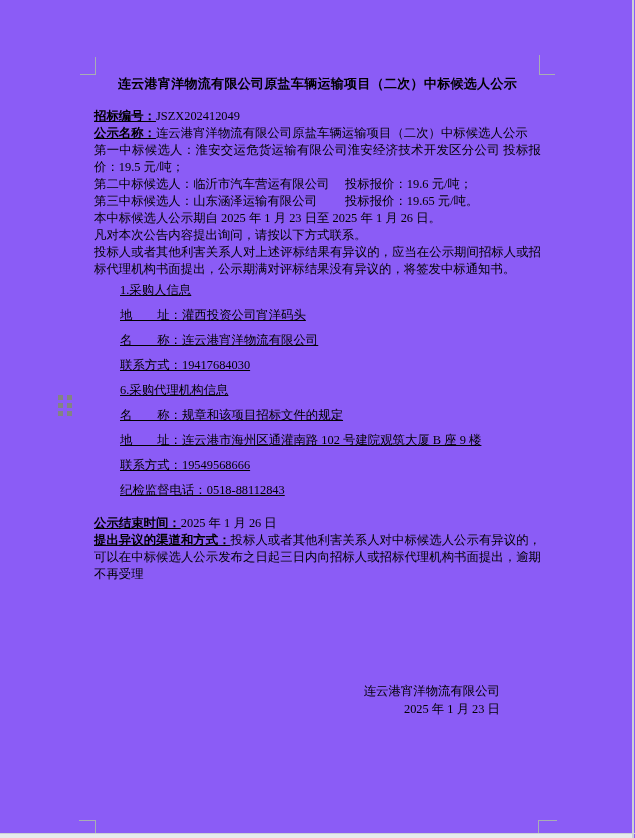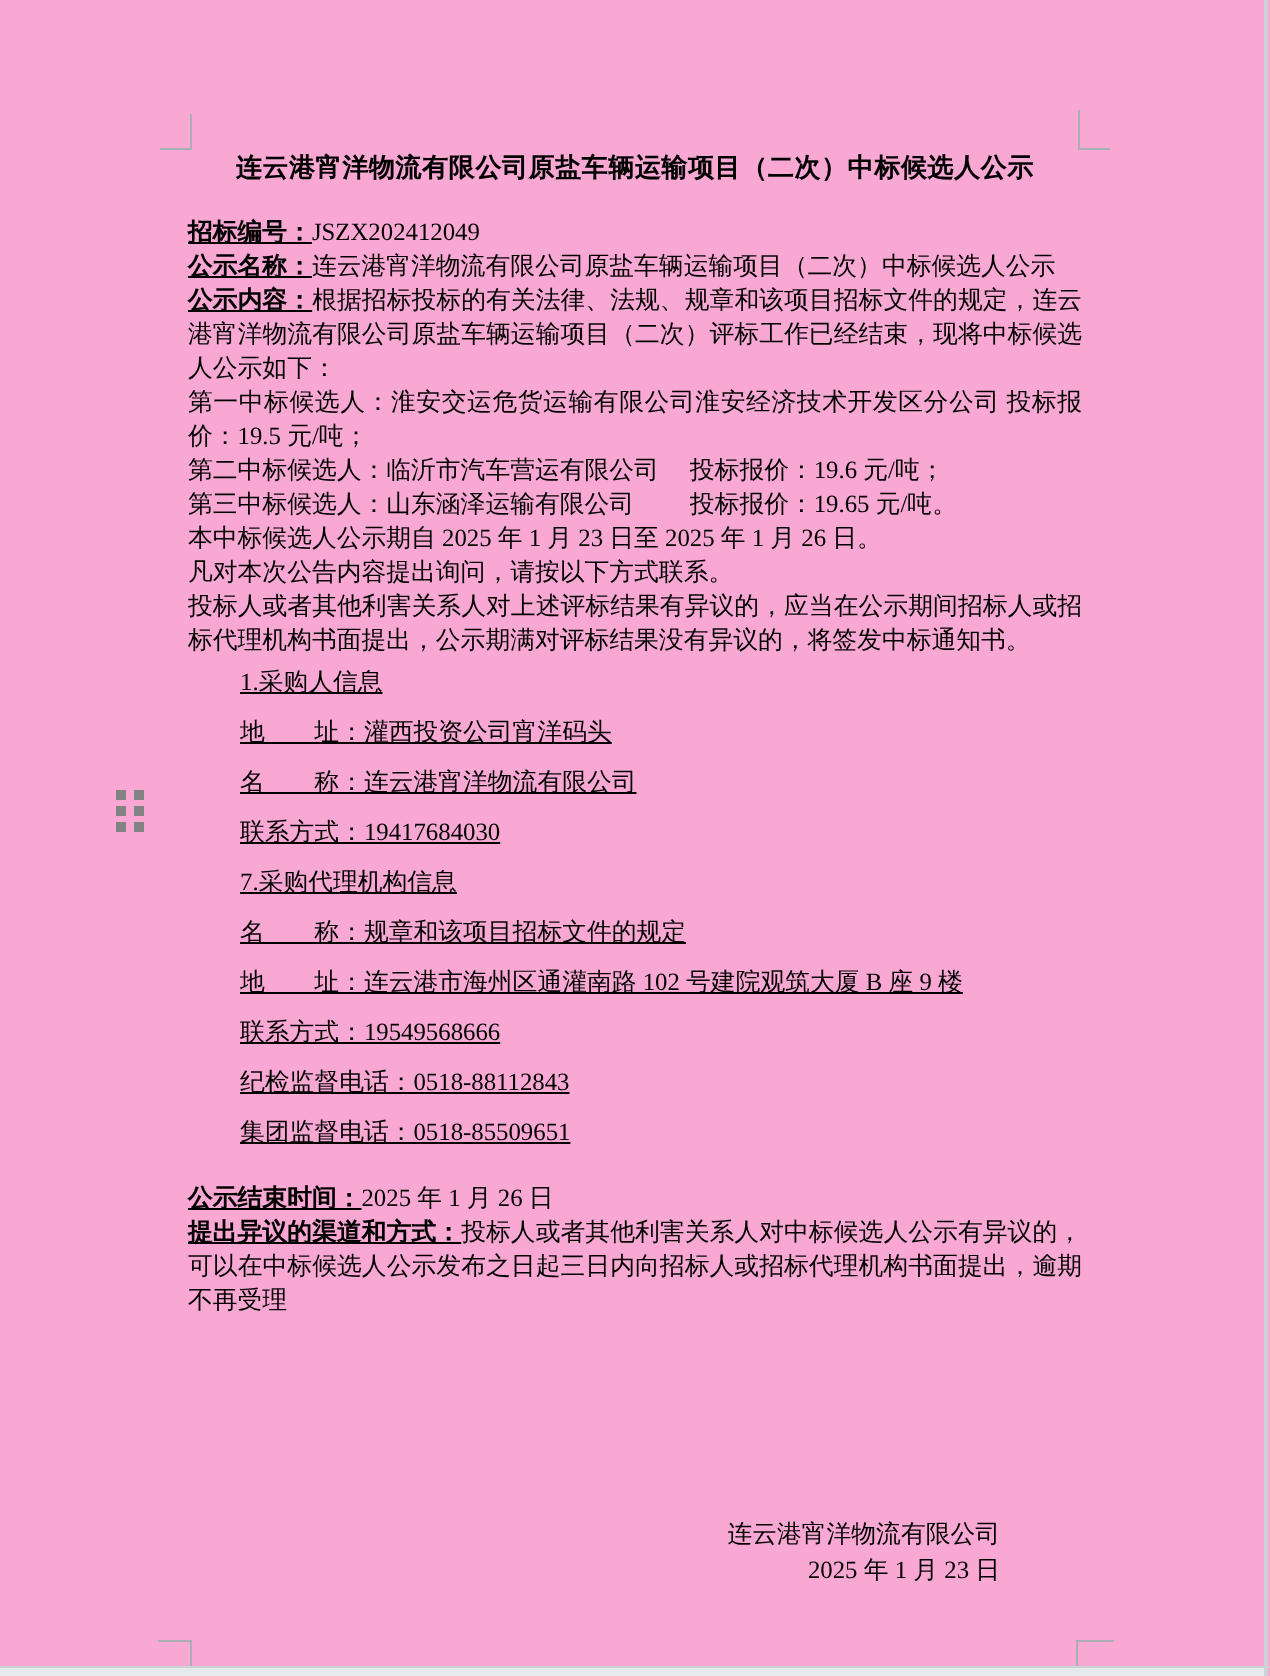--- a/index.html
+++ b/index.html
@@ -9,21 +9,21 @@
     height: 838px;
     background: #ffffff;
     font-family: "Liberation Serif", serif;
     color: var(--text, #000);
     overflow: hidden;
   }
   .page {
     position: relative;
     width: 635px;
     height: 838px;
-    background: #f9a8d4;
+    background: #8b5cf6;
   }
   
   .crop { position: absolute; }
   .crop.tl { left: 80px;  top: 57px;  width: 15px; height: 17px;
              border-right: 1px solid var(--crop-mark); border-bottom: 1px solid var(--crop-mark); }
   .crop.tr { left: 539px; top: 55px;  width: 15px; height: 19px;
              border-left: 1px solid var(--crop-mark);  border-bottom: 1px solid var(--crop-mark); }
   .crop.bl { left: 79px;  top: 820px; width: 16px; height: 13px;
              border-right: 1px solid var(--crop-mark); border-top: 1px solid var(--crop-mark); }
   .crop.br { left: 538px; top: 820px; width: 18px; height: 13px;
@@ -92,39 +92,37 @@
     <span class="dot"></span>
     <span class="dot"></span>
     <span class="dot"></span>
   </div>
 
   <div class="content">
     <div class="title">连云港宵洋物流有限公司原盐车辆运输项目（二次）中标候选人公示</div>
     <div class="paras" id="paras">
         <p><b class="lbl">招标编号：</b><span>JSZX202412049</span></p>
         <p><b class="lbl">公示名称：</b><span>连云港宵洋物流有限公司原盐车辆运输项目（二次）中标候选人公示</span></p>
-        <p><b class="lbl">公示内容：</b><span>根据招标投标的有关法律、法规、规章和该项目招标文件的规定，连云港宵洋物流有限公司原盐车辆运输项目（二次）评标工作已经结束，现将中标候选人公示如下：</span></p>
         <p><span>第一中标候选人：淮安交运危货运输有限公司淮安经济技术开发区分公司 投标报价：19.5 元/吨；</span></p>
         <p><span>第二中标候选人：临沂市汽车营运有限公司　 投标报价：19.6 元/吨；</span></p>
         <p><span>第三中标候选人：山东涵泽运输有限公司　　 投标报价：19.65 元/吨。</span></p>
         <p><span>本中标候选人公示期自 2025 年 1 月 23 日至 2025 年 1 月 26 日。</span></p>
         <p><span>凡对本次公告内容提出询问，请按以下方式联系。</span></p>
         <p><span>投标人或者其他利害关系人对上述评标结果有异议的，应当在公示期间招标人或招标代理机构书面提出，公示期满对评标结果没有异议的，将签发中标通知书。</span></p>
       </div>
     <div class="contacts" id="contacts">
         <div class="contact-line">1.采购人信息</div>
         <div class="contact-line">地　　址：灌西投资公司宵洋码头</div>
         <div class="contact-line">名　　称：连云港宵洋物流有限公司</div>
         <div class="contact-line">联系方式：19417684030</div>
-        <div class="contact-line">7.采购代理机构信息</div>
+        <div class="contact-line">6.采购代理机构信息</div>
         <div class="contact-line">名　　称：规章和该项目招标文件的规定</div>
         <div class="contact-line">地　　址：连云港市海州区通灌南路 102 号建院观筑大厦 B 座 9 楼</div>
         <div class="contact-line">联系方式：19549568666</div>
         <div class="contact-line">纪检监督电话：0518-88112843</div>
-        <div class="contact-line">集团监督电话：0518-85509651</div>
       </div>
     <div class="closing" id="closing">
         <p><b class="lbl">公示结束时间：</b><span>2025 年 1 月 26 日</span></p>
         <p><b class="lbl">提出异议的渠道和方式：</b><span>投标人或者其他利害关系人对中标候选人公示有异议的，可以在中标候选人公示发布之日起三日内向招标人或招标代理机构书面提出，逾期不再受理</span></p>
       </div>
     <div class="signature">
       <div>连云港宵洋物流有限公司</div>
       <div>2025 年 1 月 23 日</div>
     </div>
   </div>

